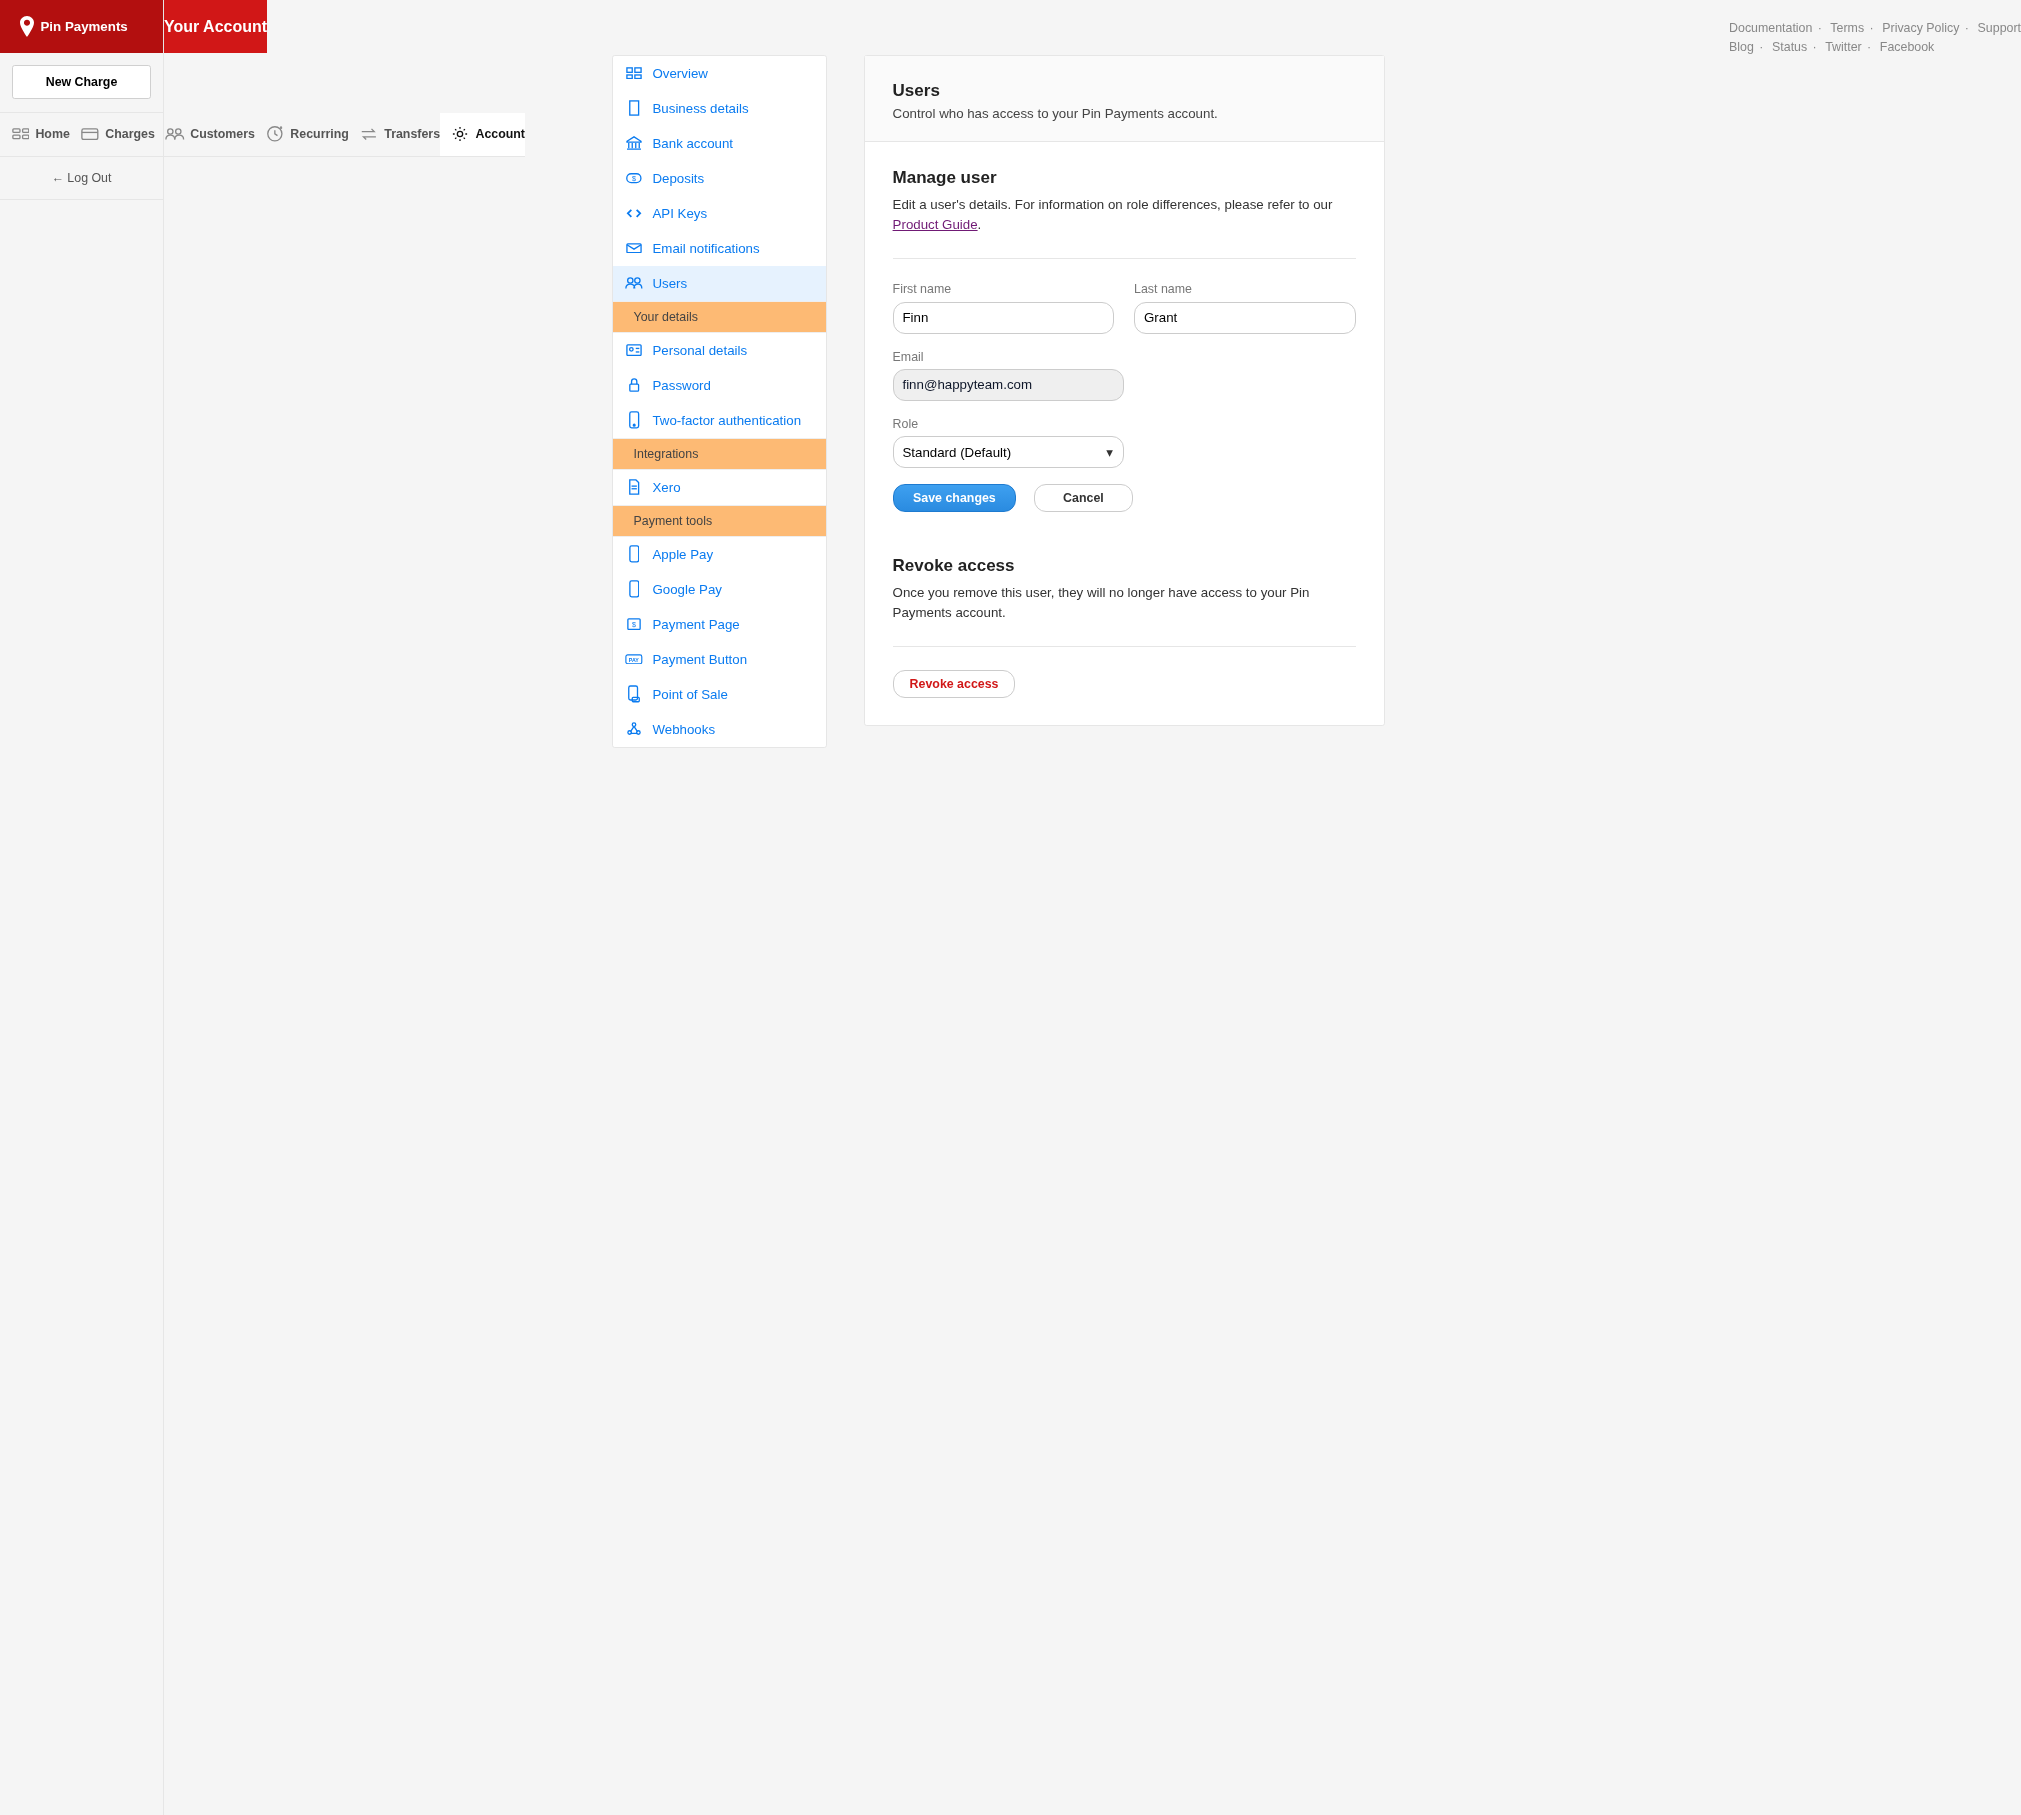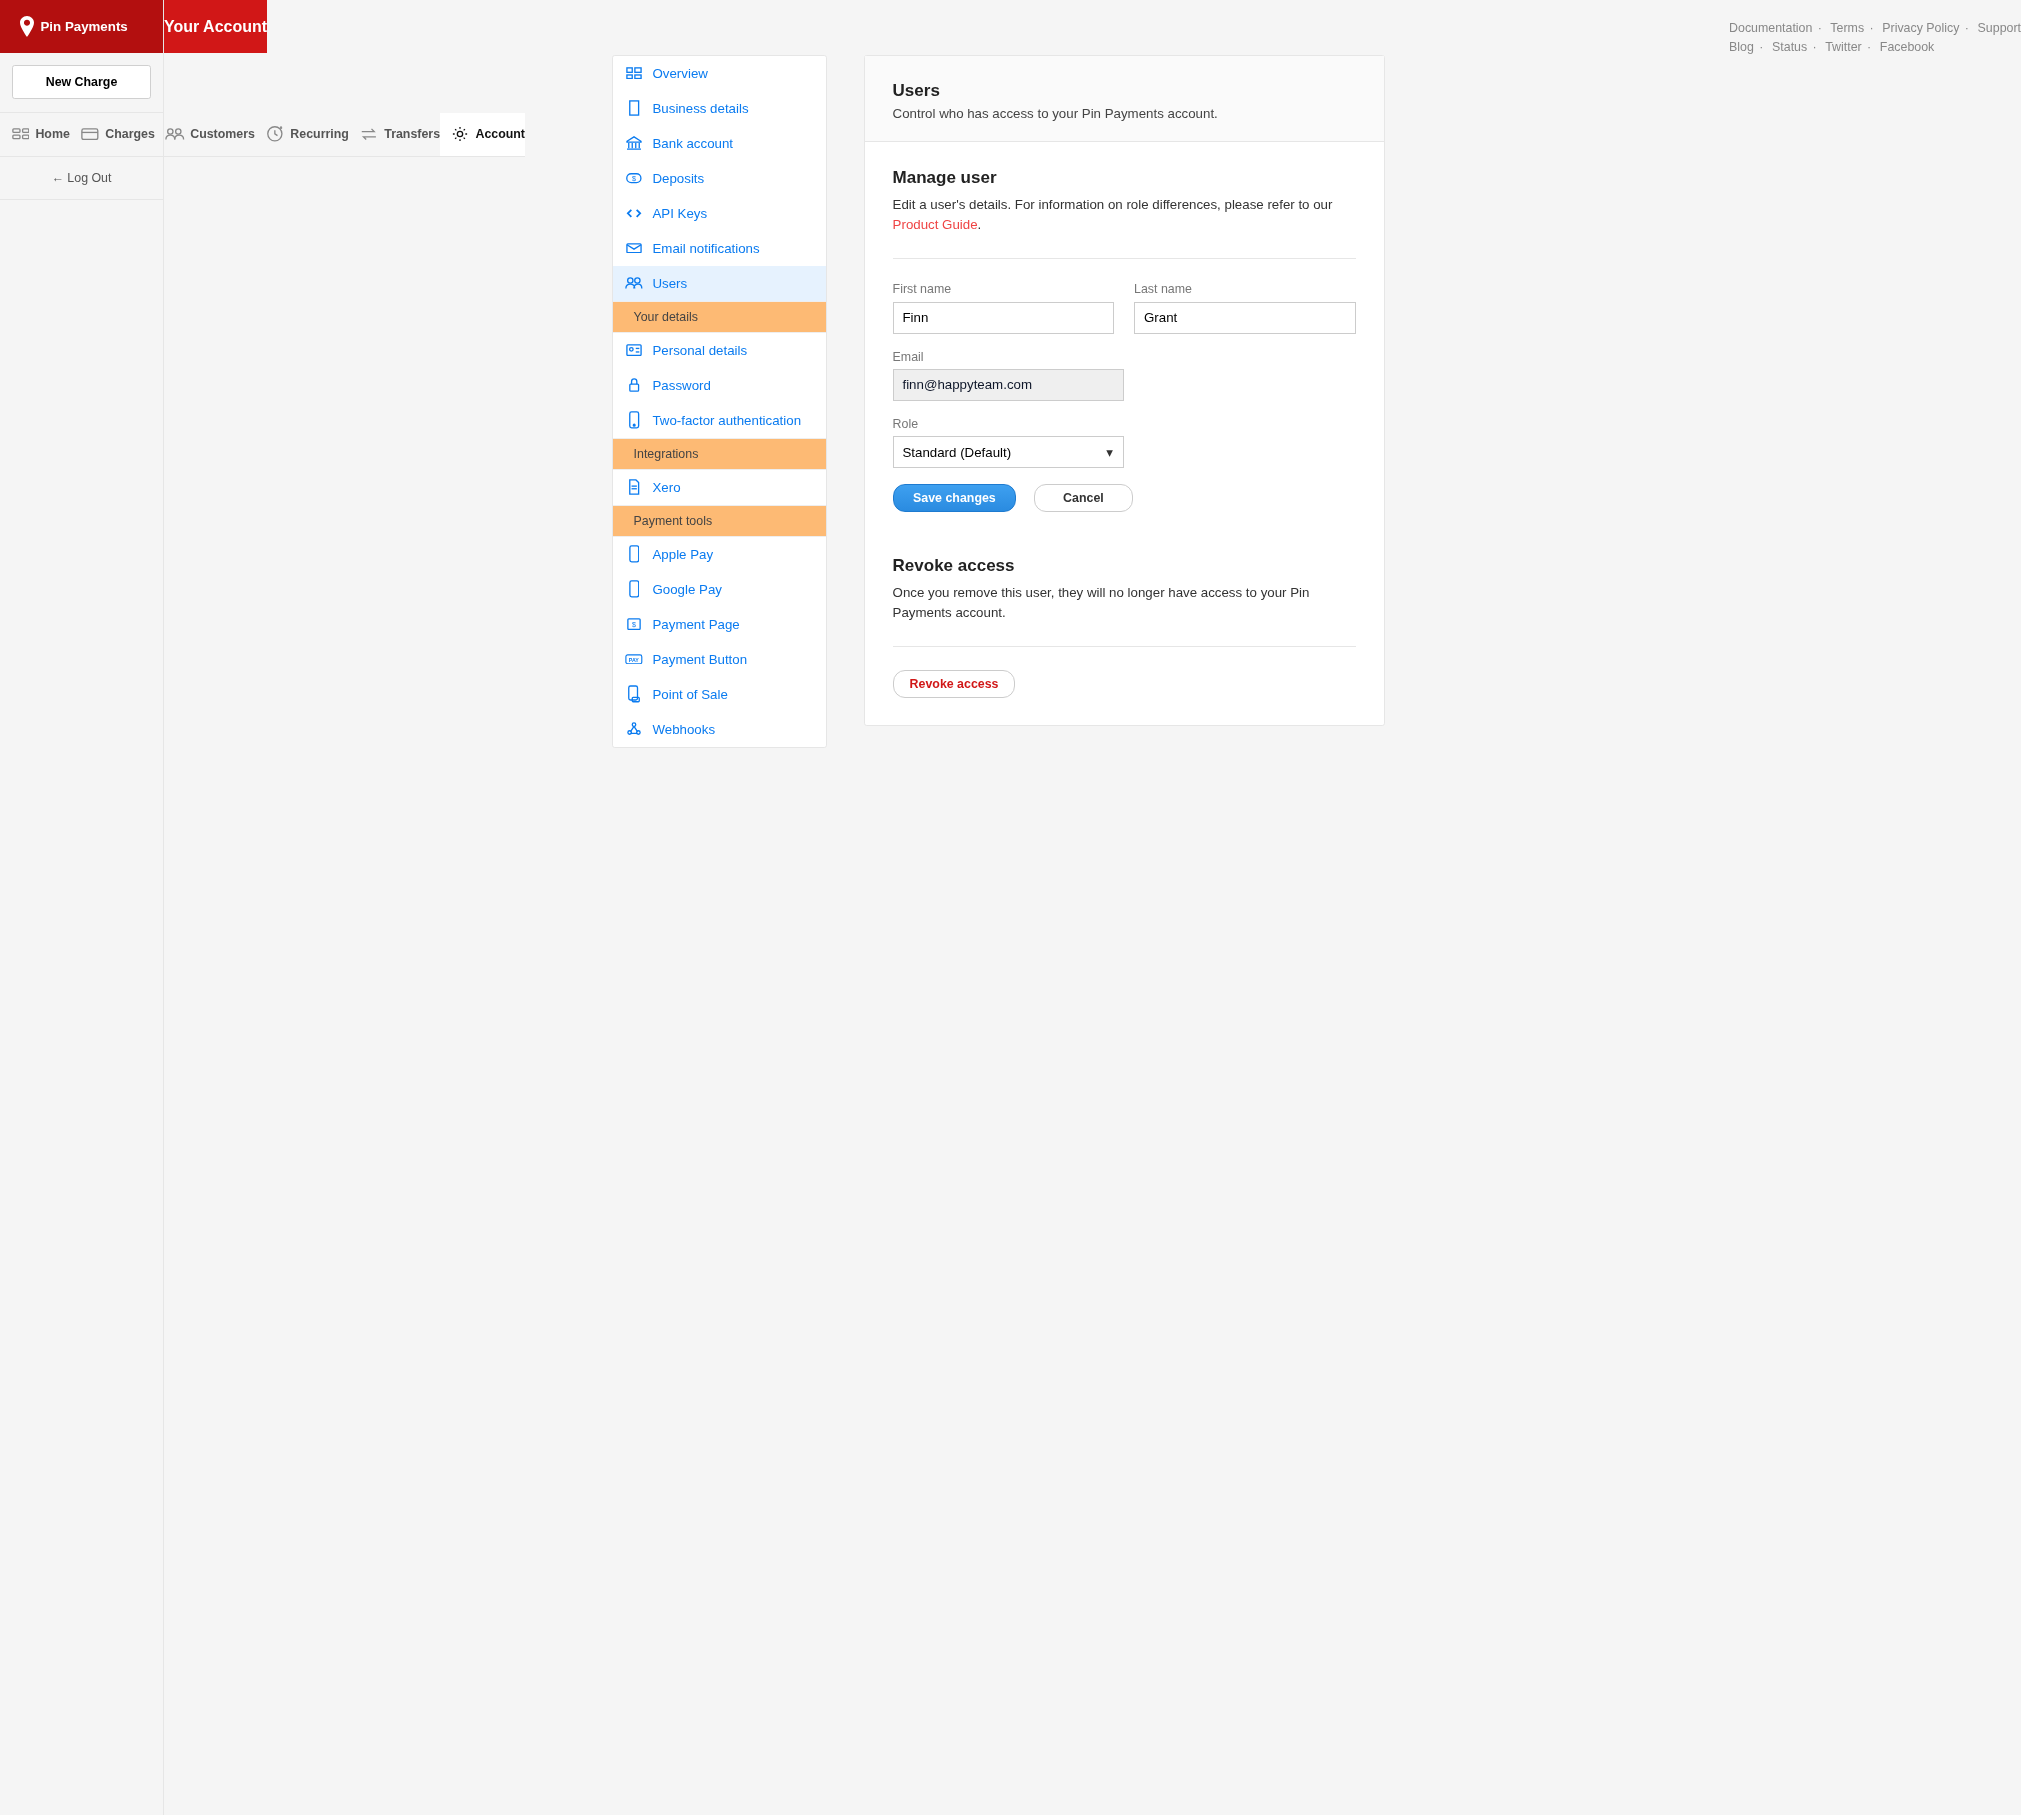--- a/index.html
+++ b/index.html
@@ -27,26 +27,26 @@
 .sub-item .sico{width:19.5px;display:flex;justify-content:center;margin-right:8.9px}
 .sub-item.active{background:#e6f2fe}
 .sub-header{height:32px;display:flex;align-items:center;padding-left:21px;font-size:12.4px;color:#444;background:#fdba74;border-top:0.9px solid #eee;border-bottom:0.9px solid #eee}
 .panel{width:521px;background:#fff;border:0.9px solid #e6e6e6;border-radius:2.7px}
 .panel-header{padding:25px 28px 19.5px 28px;border-bottom:0.9px solid #e6e6e6;background:#fafafa}
 .panel-header h2{font-size:17px;font-weight:700;color:#222;margin-bottom:5.3px}
 .panel-header p{font-size:13.3px;color:#444}
 .panel-body{padding:26.6px 28px}
 .panel-body h2{font-size:17px;font-weight:700;color:#222;margin-bottom:7px}
 .panel-body .desc{font-size:13.3px;color:#333;line-height:1.5}
-.panel-body .desc a{color:#ef4444;}
+.panel-body .desc a{color:#701a75;text-decoration:underline}
 .divider{border:none;border-top:0.9px solid #e6e6e6;margin:23px 0}
 .form-row{display:flex;gap:20px;margin-bottom:16px}
 .form-group{display:flex;flex-direction:column;flex:1}
 .form-group label{font-size:12.4px;color:#777;margin-bottom:5.3px}
-.form-group input,.form-group select{height:32px;border:0.9px solid #ccc;border-radius:0;padding:0 8.9px;font-size:13.3px;background:#fff}
+.form-group input,.form-group select{height:32px;border:0.9px solid #ccc;border-radius:12px;padding:0 8.9px;font-size:13.3px;background:#fff}
 .form-group input[disabled]{background:#efefef;color:#0f172a}
 .select-wrap{position:relative}
 .select-wrap select{width:100%;appearance:none;-webkit-appearance:none;-moz-appearance:none;padding-right:26.6px}
 .select-wrap .caret{position:absolute;right:10.6px;top:50%;transform:translateY(-50%);pointer-events:none}
 .btn-row{display:flex;gap:17.7px;margin-top:5.3px}
 .btn{height:28px;padding:0 19.5px;border-radius:12px;font-size:12.4px;font-weight:600;cursor:pointer;border:0.9px solid transparent}
 .btn-primary{background:linear-gradient(#3ea0f0,#2a8be0);color:#fff;border:0.9px solid #1e7bd0;min-width:115px}
 .btn-secondary{background:#fff;color:#333;border:0.9px solid #ccc;min-width:99px}
 .btn-danger{background:#fff;color:#d11717;border:0.9px solid #ccc;font-weight:700;padding:0 16px}
 .section2{margin-top:44px}

